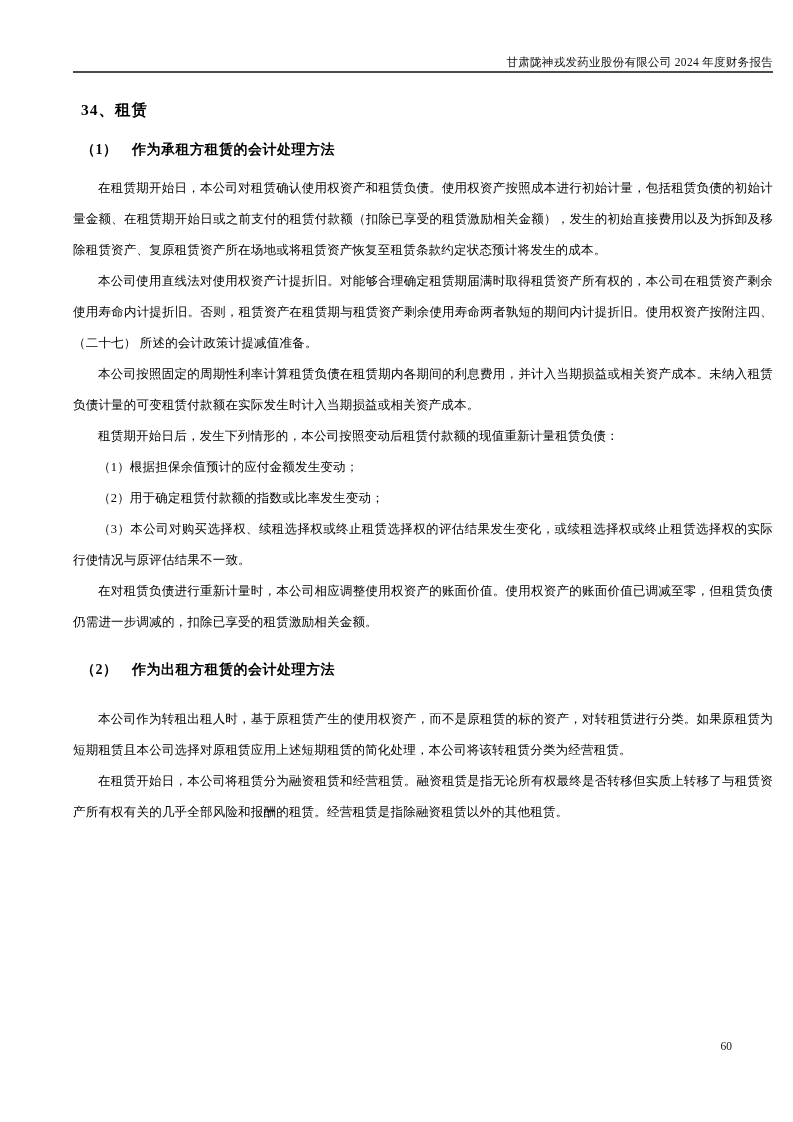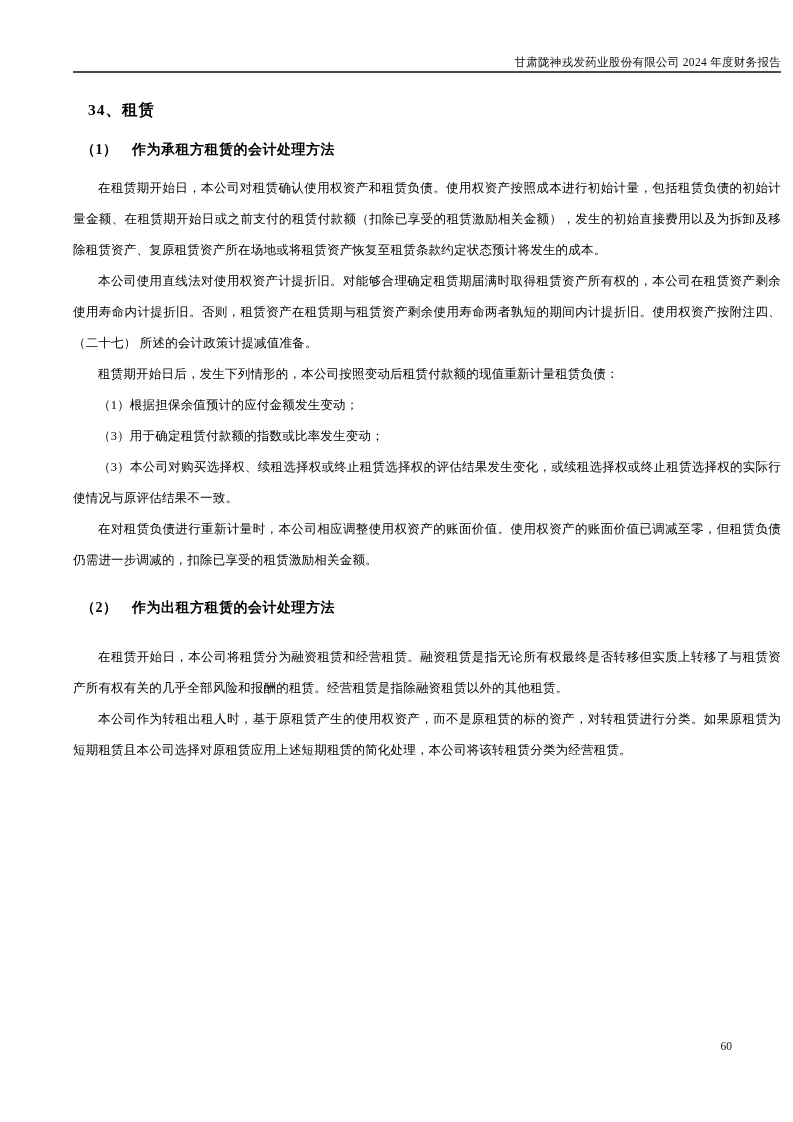--- a/index.html
+++ b/index.html
@@ -13,34 +13,34 @@
     font-family: "Liberation Serif", "DejaVu Serif", serif;
     color: #000000;
     position: relative;
     overflow: hidden;
   }
   .page {
     position: relative;
     box-sizing: border-box;
     width: 793px;
     height: 1122px;
-    padding: 0 12px 0 73px;
+    padding: 0 20px 0 73px;
     background: #ffffff;
   }
   .header {
     padding-top: 54px;
     border-bottom: 2px solid #4b4b4b;
     text-align: right;
     font-size: 11.5px;
     line-height: 17px;
     letter-spacing: 0.3px;
     color: #111111;
   }
   h1.doc-title {
-    margin: 26px 0 0 15px;
+    margin: 26px 0 0 8px;
     font-size: 15.5px;
     line-height: 22px;
     font-weight: 700;
     letter-spacing: 1px;
   }
   h2.doc-h2 {
     margin: 19px 0 0 8px;
     font-size: 14px;
     line-height: 20px;
     font-weight: 700;
@@ -81,29 +81,30 @@
     <span>甘肃陇神戎发药业股份有限公司 2024 年度财务报告</span>
   </div>
 
   <h1 class="doc-title">34、租赁</h1>
 
   <h2 class="doc-h2">（1）　作为承租方租赁的会计处理方法</h2>
 
   <div class="paras">
     <p>在租赁期开始日，本公司对租赁确认使用权资产和租赁负债。使用权资产按照成本进行初始计量，包括租赁负债的初始计量金额、在租赁期开始日或之前支付的租赁付款额（扣除已享受的租赁激励相关金额），发生的初始直接费用以及为拆卸及移除租赁资产、复原租赁资产所在场地或将租赁资产恢复至租赁条款约定状态预计将发生的成本。</p>
     <p>本公司使用直线法对使用权资产计提折旧。对能够合理确定租赁期届满时取得租赁资产所有权的，本公司在租赁资产剩余使用寿命内计提折旧。否则，租赁资产在租赁期与租赁资产剩余使用寿命两者孰短的期间内计提折旧。使用权资产按附注四、（二十七） 所述的会计政策计提减值准备。</p>
+    <p>本公司按照固定的周期性利率计算租赁负债在租赁期内各期间的利息费用，并计入当期损益或相关资产成本。未纳入租赁负债计量的可变租赁付款额在实际发生时计入当期损益或相关资产成本。</p>
     <p>租赁期开始日后，发生下列情形的，本公司按照变动后租赁付款额的现值重新计量租赁负债：</p>
     <p>（1）根据担保余值预计的应付金额发生变动；</p>
-    <p>（3）用于确定租赁付款额的指数或比率发生变动；</p>
+    <p>（2）用于确定租赁付款额的指数或比率发生变动；</p>
     <p>（3）本公司对购买选择权、续租选择权或终止租赁选择权的评估结果发生变化，或续租选择权或终止租赁选择权的实际行使情况与原评估结果不一致。</p>
     <p>在对租赁负债进行重新计量时，本公司相应调整使用权资产的账面价值。使用权资产的账面价值已调减至零，但租赁负债仍需进一步调减的，扣除已享受的租赁激励相关金额。</p>
   </div>
 
   <h2 class="doc-h2 second">（2）　作为出租方租赁的会计处理方法</h2>
 
   <div class="paras second">
+    <p>本公司作为转租出租人时，基于原租赁产生的使用权资产，而不是原租赁的标的资产，对转租赁进行分类。如果原租赁为短期租赁且本公司选择对原租赁应用上述短期租赁的简化处理，本公司将该转租赁分类为经营租赁。</p>
     <p>在租赁开始日，本公司将租赁分为融资租赁和经营租赁。融资租赁是指无论所有权最终是否转移但实质上转移了与租赁资产所有权有关的几乎全部风险和报酬的租赁。经营租赁是指除融资租赁以外的其他租赁。</p>
-    <p>本公司作为转租出租人时，基于原租赁产生的使用权资产，而不是原租赁的标的资产，对转租赁进行分类。如果原租赁为短期租赁且本公司选择对原租赁应用上述短期租赁的简化处理，本公司将该转租赁分类为经营租赁。</p>
   </div>
 
   <div class="page-number">60</div>
 
 </div>
 
 </body></html>

